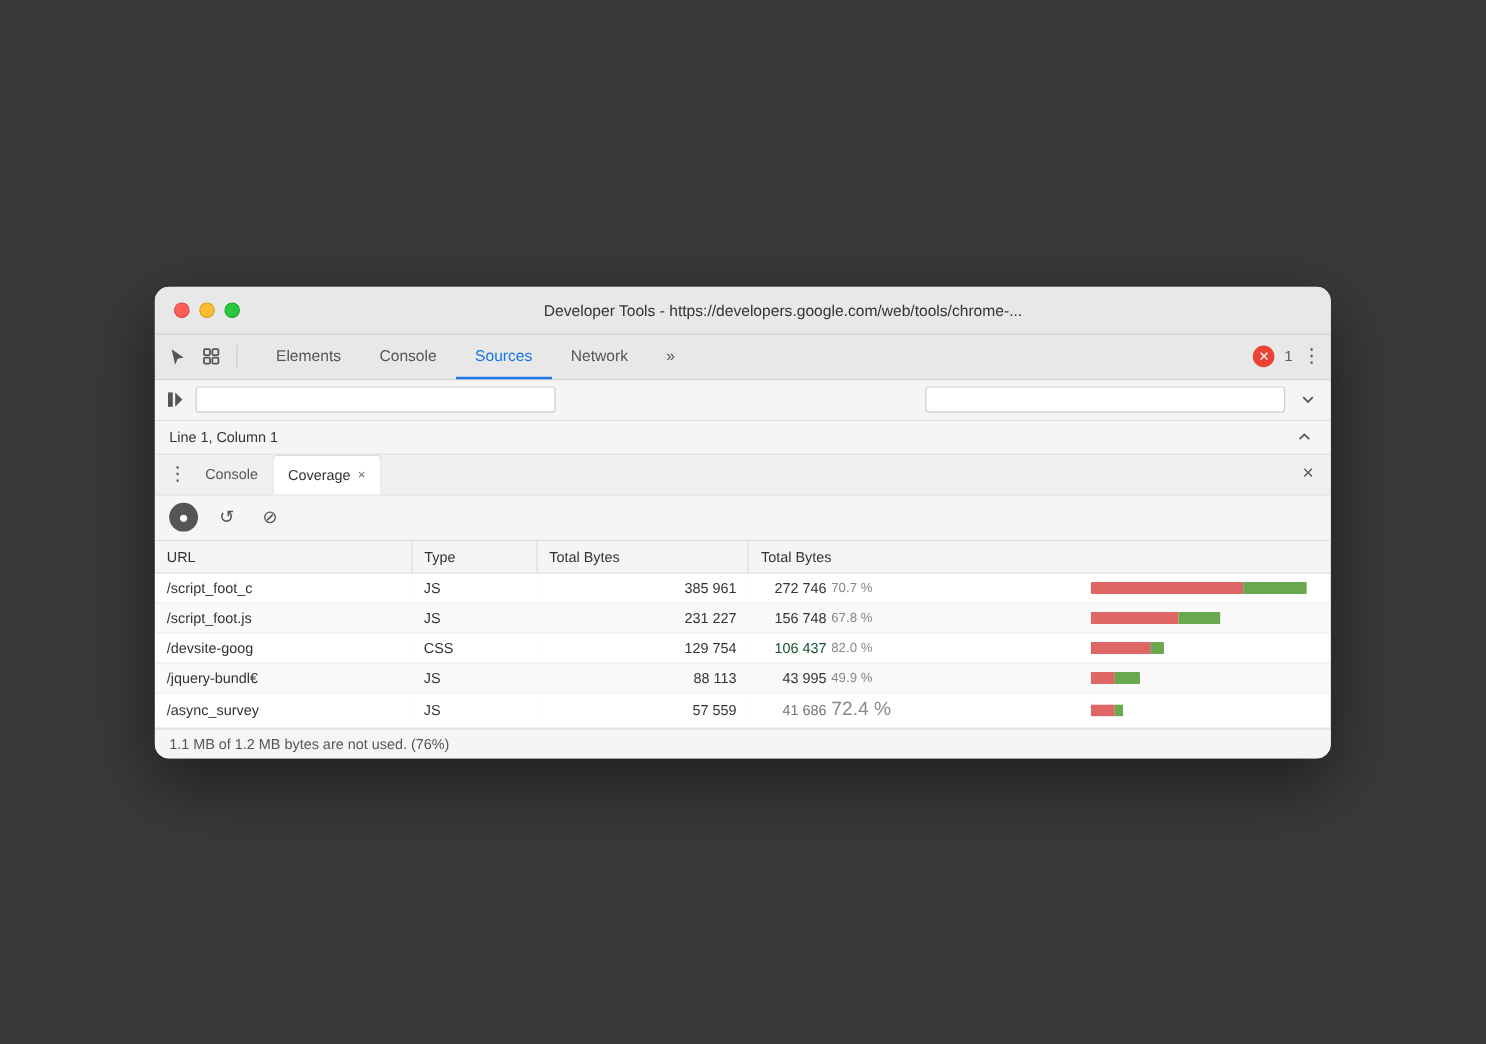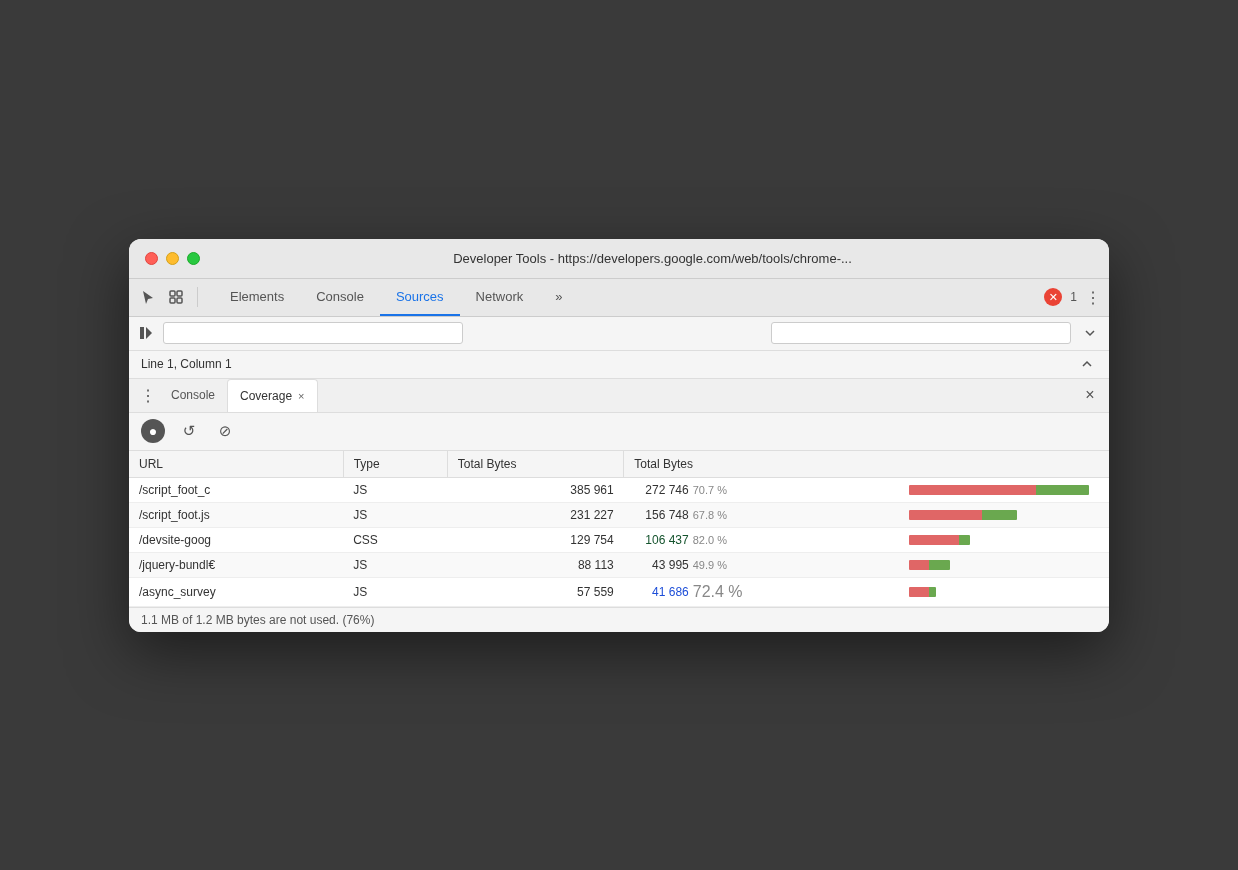--- a/index.html
+++ b/index.html
@@ -462,21 +462,21 @@
     <div style="background:#e06666;width:20px;height:100%;"></div>
     <div style="background:#6aa84f;width:21px;height:100%;"></div>
   </div>
             </td>
           </tr>
           <tr>
             <td class="td-url">/async_survey</td>
             <td class="td-type">JS</td>
             <td class="td-bytes">57 559</td>
             <td style="display: table-cell;"><span style="display:inline-flex;align-items:center;gap:4px;">
-    <span style="min-width:55px;text-align:right;color:#1d4ed8;">41 686</span>
+    <span style="min-width:55px;text-align:right;color:#737373;">41 686</span>
     <span style="color:#888;font-size:16px;min-width:42px;">72.4 %</span>
   </span></td>
             <td style="width: 200px; padding: 5px 10px 5px 0px;">
               <div style="display:flex;height:10px;width:27px;border-radius:1px;overflow:hidden;">
     <div style="background:#e06666;width:20px;height:100%;"></div>
     <div style="background:#6aa84f;width:7px;height:100%;"></div>
   </div>
             </td>
           </tr>
         </tbody>

